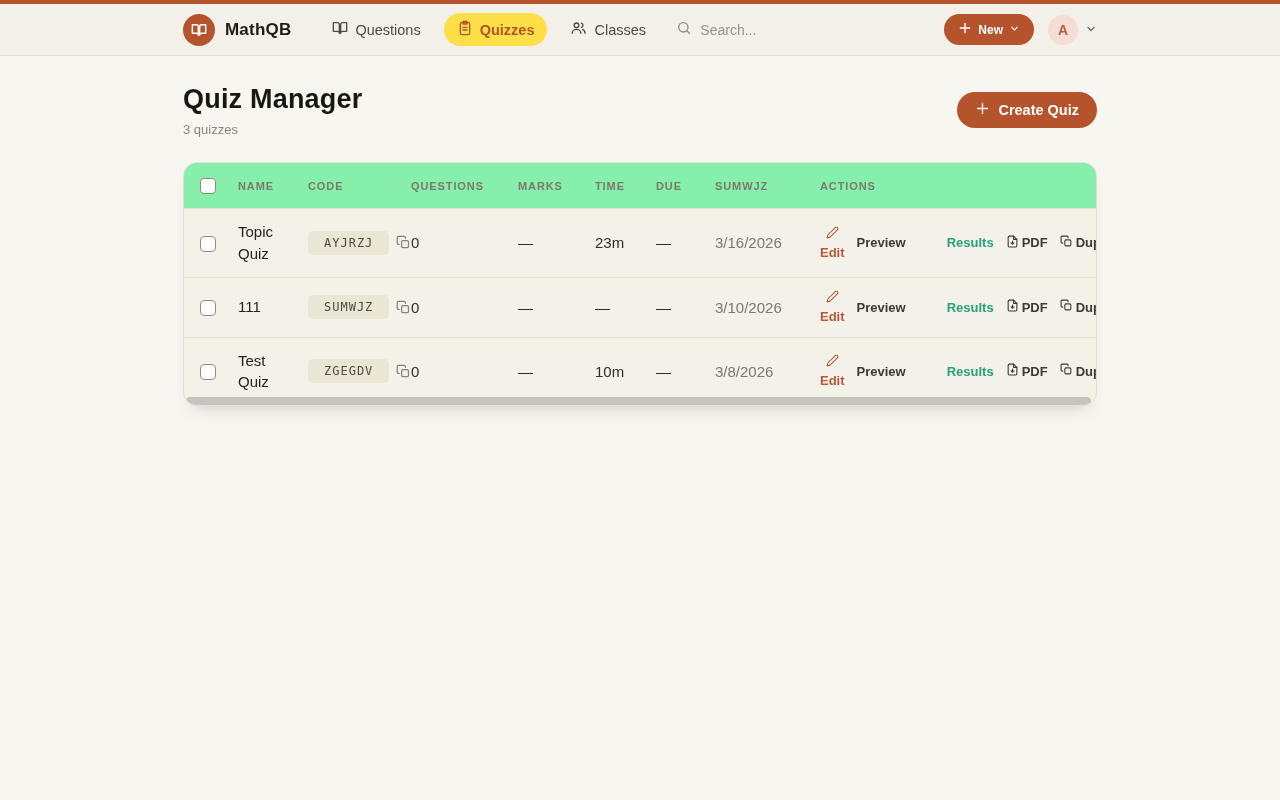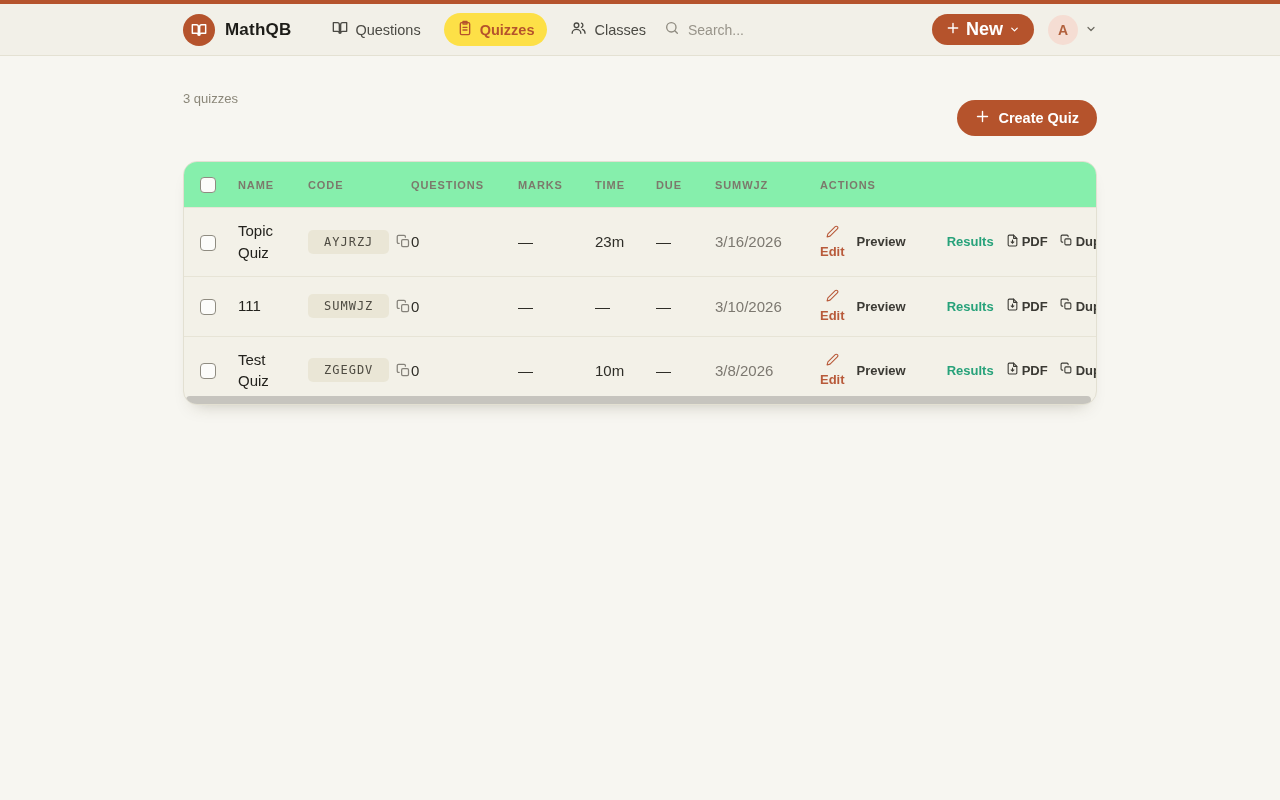--- a/index.html
+++ b/index.html
@@ -35,37 +35,37 @@
   .nav-item svg { flex:0 0 auto; }
   .nav-right { display:flex; align-items:center; gap:14px; }
   .search-box { display:flex; align-items:center; gap:8px; margin-right:110px; }
   .search-box input {
     border:none; background:transparent; outline:none; font-size:14px; width:120px;
     font-family:inherit; color:#56544c;
   }
   .search-box input::placeholder { color:#98948a; }
   .new-btn {
     display:flex; align-items:center; gap:6px; background:#b5532c; color:#fff;
-    border:none; border-radius:16px; height:31px; padding:0 14px; font-size:18px;
+    border:none; border-radius:16px; height:31px; padding:0 14px; font-size:12px;
     font-weight:600; font-family:inherit; cursor:pointer;
   }
   .avatar-group { display:flex; align-items:center; gap:7px; cursor:pointer; }
   .avatar {
     width:30px; height:30px; border-radius:50%; background:#f5ddd3; color:#b2613d;
     font-weight:700; font-size:14px; display:flex; align-items:center; justify-content:center;
   }
   
   .main-wrap { width:914px; margin:0 auto; }
   .page-head { display:flex; align-items:flex-start; justify-content:space-between; margin-top:28px; }
   .page-title { font-size:27px; font-weight:700; color:#181813; letter-spacing:.2px; }
   .page-subtitle { font-size:13px; color:#8b8779; margin-top:7px; }
   .create-btn {
     display:flex; align-items:center; gap:8px; background:#b5532c; color:#fff;
     border:none; border-radius:18px; height:36px; padding:0 18px; font-size:14.5px;
-    font-weight:600; font-family:inherit; cursor:pointer; margin-top:16px;
+    font-weight:600; font-family:inherit; cursor:pointer; margin-top:8px;
   }
   
   .card {
     margin-top:25px; width:914px; background:#f3f1e8; border:1px solid #e3e0d2;
     border-radius:14px; position:relative; overflow:hidden;
     box-shadow:0 10px 18px -12px rgba(70,60,35,.35);
   }
   .scroll-area { width:100%; overflow:hidden; }
   table { border-collapse:collapse; table-layout:fixed; width:950px; }
   thead tr { background:#86efac; }
@@ -171,20 +171,21 @@
               <path d="M6 9l6 6 6-6"></path>
             </svg></span>
       </div>
     </div>
   </div>
 </header>
 
 <main class="main-wrap">
   <div class="page-head">
     <div>
+      <h1 class="page-title">Quiz Manager</h1>
       <div class="page-subtitle">3 quizzes</div>
     </div>
     <button class="create-btn">
       <span><svg width="15" height="15" viewBox="0 0 24 24" fill="none" stroke="#ffffff" stroke-width="2.2" stroke-linecap="round">
             <path d="M12 4v16M4 12h16"></path>
           </svg></span>
       <span>Create Quiz</span>
     </button>
   </div>
 

